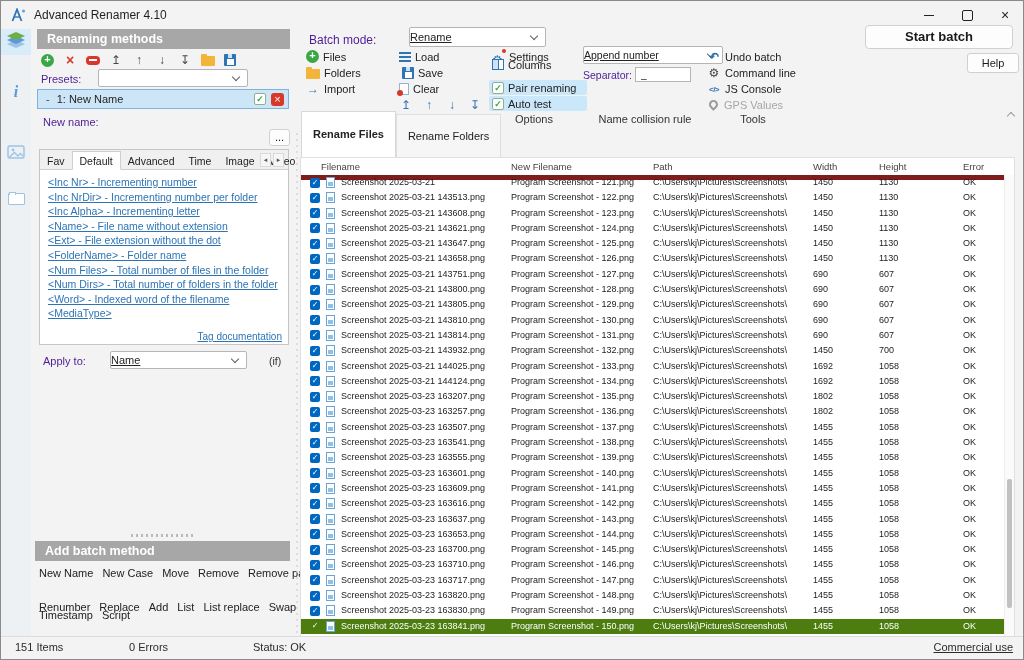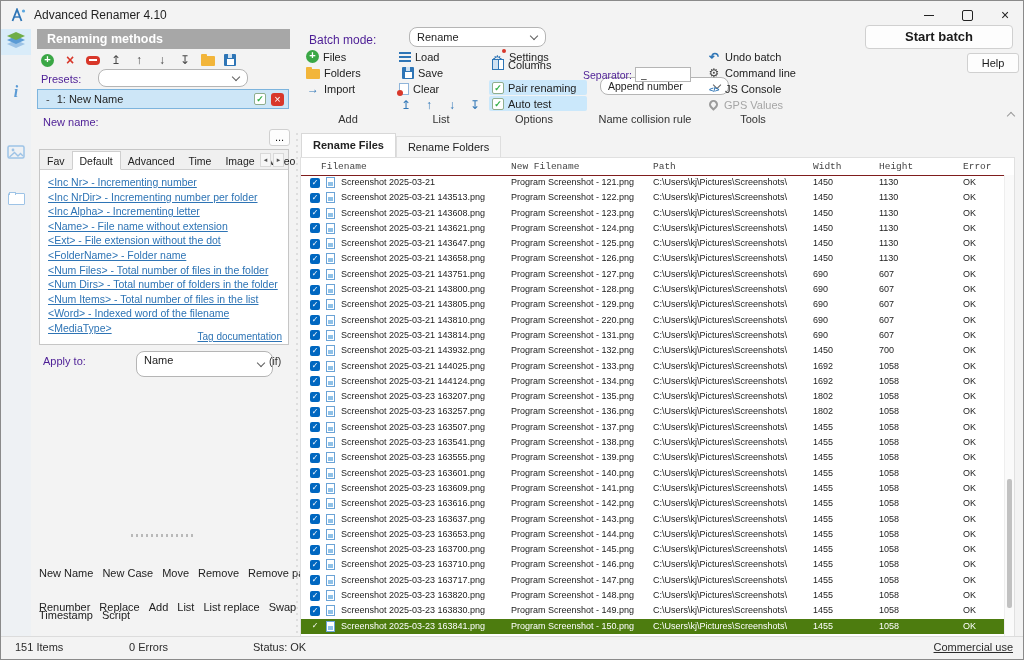--- a/index.html
+++ b/index.html
@@ -22,22 +22,22 @@
   .side-item{width:30px;height:26px;display:flex;align-items:center;justify-content:center;margin-bottom:18px;}
   .side-item.sel{background:#d9ecf9;}
   .ic-info{font-family:"Liberation Serif",serif;font-style:italic;font-weight:bold;color:#5b9bd5;font-size:16px;line-height:16px;}
 
   
   .methods{position:absolute;left:30px;top:28px;width:265px;bottom:22px;background:#f3f3f3;}
   .sec-header{position:absolute;height:20px;background:#a7a7a7;color:#fff;font-weight:bold;
     font-size:12.5px;line-height:20px;padding-left:10px;box-sizing:border-box;}
   .mt-row{position:absolute;left:10px;top:23px;height:16px;display:flex;gap:9px;align-items:center;}
   .lbl{font-size:11px;color:#4c1d95;}
-  .dd{position:absolute;background:#fff;border:1px solid #b5b5b5;border-radius:8px;font-size:11px;
-    color:#222;padding-left:7px;box-sizing:border-box;}
+  .dd{position:absolute;background:#fff;border:1px solid #b5b5b5;border-radius:2px;font-size:11px;
+    color:#222;box-sizing:border-box;text-decoration:underline;}
   .dd::after{content:"";position:absolute;right:8px;top:50%;margin-top:-4px;width:5px;height:5px;
     border-right:1.2px solid #5f5f5f;border-bottom:1.2px solid #5f5f5f;transform:rotate(45deg);}
   .inp{position:absolute;background:#fff;border:1px solid #b5b5b5;font-size:10.5px;color:#222;
     padding:0 5px;box-sizing:border-box;font-family:inherit;outline:none;}
   .method-item{position:absolute;left:6px;top:60px;width:252px;height:20px;background:#cde6f7;
     border:1px solid #7db4dd;box-sizing:border-box;font-size:11px;color:#1f1f1f;display:flex;align-items:center;}
   .collapse-glyph{margin:0 7px 0 8px;color:#444;}
   .method-item .spacer{flex:1;}
   .gcb{display:inline-block;width:12px;height:12px;background:#fff;border:1px solid #8fae8f;border-radius:2px;
     box-sizing:border-box;text-align:center;}
@@ -110,25 +110,25 @@
   .ic-page::after{content:"";position:absolute;left:-3px;bottom:-2px;width:6px;height:6px;background:#d8372a;border-radius:50%;}
   .ic-cols{width:12px;height:11px;border:1px solid #2e75b6;background:linear-gradient(90deg,#cfe2f3 0 5px,#fff 5px);}
   .ic-cols::after{content:"";position:absolute;left:5px;top:0;bottom:0;width:1px;background:#2e75b6;}
   .ic-pin{width:9px;height:9px;border:2px solid #9a9a9a;border-radius:50% 50% 50% 0;transform:rotate(-45deg);margin:2px;}
   .ic-gearset{width:13px;height:13px;color:#2e75b6;}
   .ic-gearset::after{content:"\2699";font-size:12px;line-height:13px;}
   .ic-gearset::before{content:"";position:absolute;right:-1px;top:-1px;width:4px;height:4px;border-radius:50%;background:#d8372a;}
 
   
   .ftabs{position:absolute;left:300px;top:133px;height:23px;display:flex;align-items:flex-end;z-index:3;}
-  .ftab{font-size:11px;color:#222;padding:0 11px;background:#f6f6f6;border:1px solid #dedede;border-bottom:none;
+  .ftab{font-size:11px;color:#222;padding:11px 11px;background:#f6f6f6;border:1px solid #dedede;border-bottom:none;
     height:20px;line-height:20px;}
   .ftab.active{font-weight:bold;background:#fff;border:1px solid #d8d8d8;border-bottom:none;height:23px;line-height:23px;}
   .tablewrap{position:absolute;left:299px;right:8px;top:156px;bottom:22px;background:#fff;border:1px solid #e0e0e0;box-sizing:border-box;}
-  .thead{position:relative;height:17px;border-bottom:1px solid #7f1d1d;font-family:Liberation Mono, monospace;}
+  .thead{position:relative;height:17px;border-bottom:5px solid #7f1d1d;}
   .hcell{position:absolute;top:0;font-size:9.5px;line-height:17px;color:#444;white-space:nowrap;}
   .h-name{left:20px;} .h-new{left:210px;} .h-path{left:352px;} .h-w{left:512px;} .h-h{left:578px;} .h-err{left:662px;}
   .tbody{position:absolute;left:0;right:9px;top:17px;bottom:0;overflow:hidden;}
   .trow{position:relative;height:15.3px;}
   .cell{position:absolute;top:0;font-size:9px;line-height:15.3px;color:#1c1c1c;white-space:nowrap;}
   .c-name{left:40px;} .c-new{left:210px;} .c-path{left:352px;} .c-w{left:512px;} .c-h{left:578px;} .c-err{left:662px;}
   .cb{position:absolute;left:9px;top:2.5px;width:10px;height:10px;background:#0067c0;border-radius:2px;}
   .cb::after{content:"\2713";position:absolute;left:0;right:0;top:0;color:#fff;font-size:8px;line-height:10px;text-align:center;}
   .ficon{position:absolute;left:25px;top:2px;width:9px;height:11px;background:#fff;border:1px solid #6ba3d6;box-sizing:border-box;}
   .ficon::after{content:"";position:absolute;left:1px;top:4px;width:5px;height:4px;background:#8ec1e8;}
@@ -259,34 +259,34 @@
           <a class="tag-link">&lt;Name&gt; - File name without extension</a>
 
           <a class="tag-link">&lt;Ext&gt; - File extension without the dot</a>
 
           <a class="tag-link">&lt;FolderName&gt; - Folder name</a>
 
           <a class="tag-link">&lt;Num Files&gt; - Total number of files in the folder</a>
 
           <a class="tag-link">&lt;Num Dirs&gt; - Total number of folders in the folder</a>
 
-          <a class="tag-link">&lt;Num Items&gt; - Total number of files in the list</a>
 
           <a class="tag-link">&lt;Word&gt; - Indexed word of the filename</a>
 
           <a class="tag-link">&lt;MediaType&gt;</a>
         </div>
       <a class="tagdoc">Tag documentation</a>
     </div>
 
     <span class="lbl abs" style="left:12px;top:326px;">Apply to:</span>
-    <div class="dd" style="left:105px;top:322px;width:137px;height:26px;line-height:16px;">Name</div>
+    <div class="dd" style="left:79px;top:322px;width:137px;height:18px;line-height:16px;">Name</div>
     <span class="iflink" style="left:238px;top:326px;">(if)</span>
 
     <div class="hsplit"></div>
+    <div class="sec-header" style="left:4px;top:512px;width:255px;">Add batch method</div>
 
     <div class="ab-links" style="top:538px;">
 
     <a class="ab-link">New Name</a>
         <a class="ab-link">New Case</a>
         <a class="ab-link">Move</a>
         <a class="ab-link">Remove</a>
         <a class="ab-link">Remove pattern</a>
       </div>
     <div class="ab-links" style="top:572px;">
@@ -357,21 +357,21 @@
       </div>
     <div class="tbi hl" style="left:193px;top:51px;width:92px;">
       <span class="gcb"></span>
         <span class="tbl">Pair renaming</span>
       </div>
     <div class="tbi hl" style="left:193px;top:67px;width:92px;">
       <span class="gcb"></span>
         <span class="tbl">Auto test</span>
       </div>
 
-    <div class="dd" style="left:304px;top:17px;width:129px;height:18px;line-height:16px;font-size:10.5px;margin-top:31px;">Append number</div>
+    <div class="dd" style="left:287px;top:17px;width:140px;height:18px;line-height:16px;font-size:10.5px;">Append number</div>
     <span class="lbl abs" style="left:287px;top:40px;font-size:10.5px;">Separator:</span>
     <input class="inp" style="left: 339px; top: 38px; width: 56px; height: 15px; font-size: 10px;" value="_">
 
     <div class="tbi" style="left:411px;top:20px;">
       <span class="gi gi-undo blue"></span>
         <span class="tbl">Undo batch</span>
       </div>
     <div class="tbi" style="left:411px;top:36px;">
       <span class="gi gi-gear dark"></span>
         <span class="tbl">Command line</span>
@@ -508,21 +508,21 @@
           <span class="cell c-path">C:\Users\kj\Pictures\Screenshots\</span>
           <span class="cell c-w">690</span>
           <span class="cell c-h">607</span>
           <span class="cell c-err">OK</span>
         </div>
 
         <div class="trow">
           <span class="cb"></span>
           <span class="ficon"></span>
           <span class="cell c-name">Screenshot 2025-03-21 143810.png</span>
-          <span class="cell c-new">Program Screenshot - 220.png</span>
+          <span class="cell c-new">Program Screenshot - 130.png</span>
           <span class="cell c-path">C:\Users\kj\Pictures\Screenshots\</span>
           <span class="cell c-w">690</span>
           <span class="cell c-h">607</span>
           <span class="cell c-err">OK</span>
         </div>
 
         <div class="trow">
           <span class="cb"></span>
           <span class="ficon"></span>
           <span class="cell c-name">Screenshot 2025-03-21 143814.png</span>

